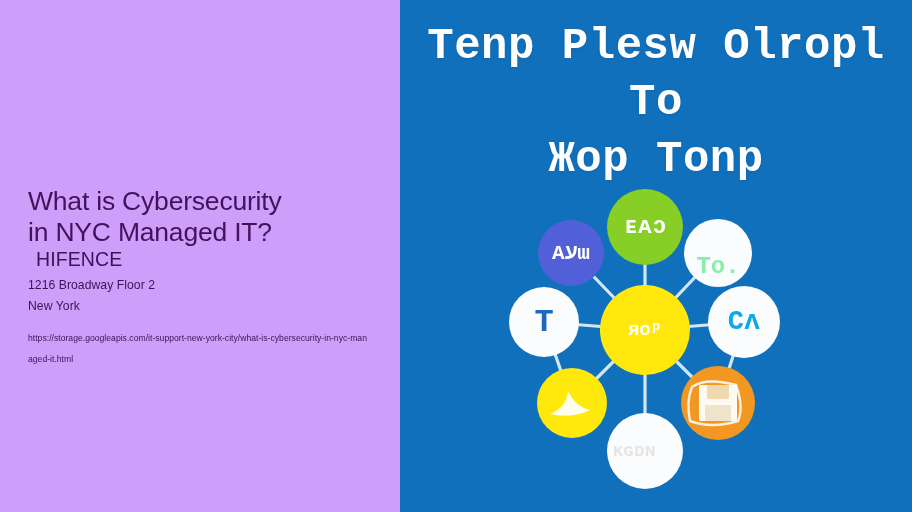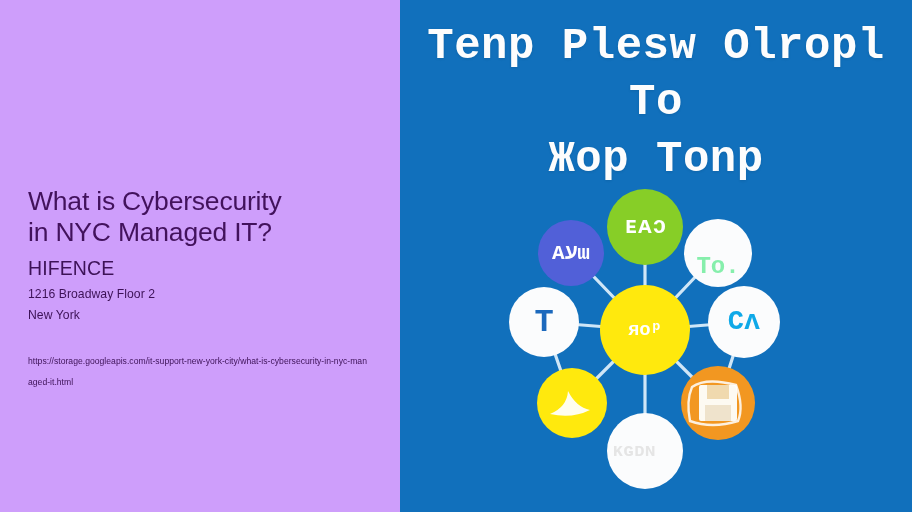--- a/index.html
+++ b/index.html
@@ -36,43 +36,43 @@
     top: 186px;
     width: 348px;
   }
 
   #headline {
     font-size: 26.5px;
     line-height: 1.17;
     font-weight: 400;
     color: #42125c;
     letter-spacing: -0.2px;
-    margin: 0 0 9px 0;
+    margin: 0 0 0 0;
     white-space: pre-line;
   }
 
   #brand-name {
     font-size: 19.5px;
     font-weight: 400;
     color: #3d1257;
     letter-spacing: 0.1px;
-    margin: 0 0 4px 0;
+    margin: 0 0 4px 8px;
     line-height: 1.2;
   }
 
   .contact-line {
     font-size: 12.2px;
     font-weight: 400;
     color: #3d1257;
     line-height: 1.72;
     letter-spacing: 0.05px;
   }
 
   #source-url {
-    margin-top: 25px;
+    margin-top: 11px;
     font-size: 8.6px;
     color: #3d1257;
     line-height: 2.35;
     letter-spacing: 0.02px;
     word-break: break-all;
     max-width: 340px;
   }
 
   
   #right-panel {

